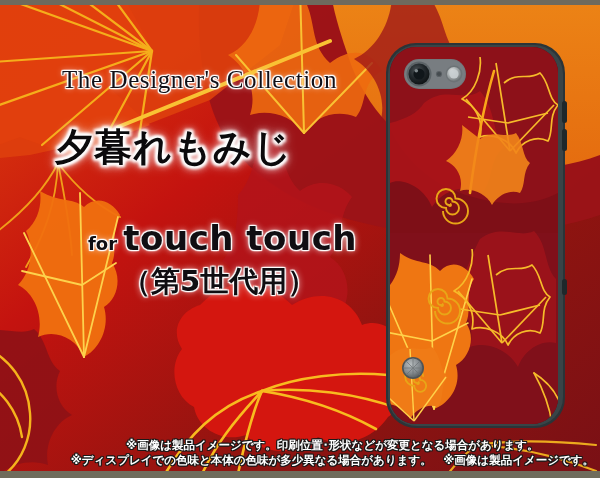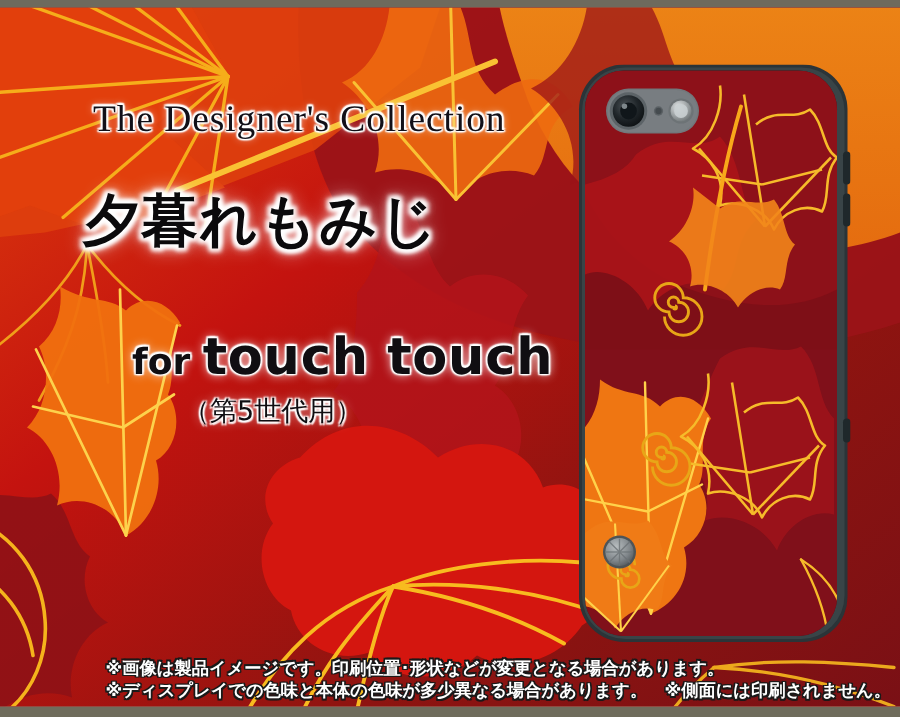--- a/index.html
+++ b/index.html
@@ -2,21 +2,21 @@
 <html><head>
 <meta charset="utf-8">
 <style>
   html,body{margin:0;padding:0;background:#6b6b5e;}
   body{font-family:"Liberation Sans",sans-serif;}
 
   #stage{
     position:relative;
     width:600px;height:478px;
     overflow:hidden;
-    background:#ef4444;
+    background:#8b5cf6;
   }
 
   
   #bg-art{
     position:absolute;
     left:0;top:5px;
     width:600px;height:466px;
     overflow:hidden;
     background:#8e1410;
   }
@@ -75,43 +75,43 @@
     font-weight:700;
     letter-spacing:.5px;
     color:#100e12;
     text-shadow:
       0 0 2px #fff, 0 0 2px #fff,
       1px 1px 1px #fff, -1px -1px 1px #fff,
       1px -1px 1px #fff, -1px 1px 1px #fff,
       0 0 7px #fff;
   }
   #device-line .small-for{
-    font-size:24px;
+    font-size:18px;
     font-weight:700;
     letter-spacing:0;
   }
 
   #gen-line{
     left:122px;top:262px;
     font-family:"DejaVu Sans","Liberation Sans",sans-serif;
-    font-size:18px;
-    font-weight:400;
+    font-size:29px;
+    font-weight:700;
     color:#100e12;
     text-shadow:
       0 0 2px #fff, 0 0 2px #fff,
       1px 1px 1px #fff, -1px -1px 1px #fff,
       1px -1px 1px #fff, -1px 1px 1px #fff,
       0 0 7px #fff;
   }
 
   
   #disclaimer{
     position:absolute;
     right:6px;bottom:10px;
-    text-align:left;
+    text-align:center;
     font-family:"DejaVu Sans","Liberation Sans",sans-serif;
     font-size:11.5px;
     font-weight:700;
     line-height:15px;
     color:#ffffff;
     text-shadow:
       1px 0 0 #1a1a1a, -1px 0 0 #1a1a1a,
       0 1px 0 #1a1a1a, 0 -1px 0 #1a1a1a,
       1px 1px 0 #1a1a1a, -1px -1px 0 #1a1a1a,
       1px -1px 0 #1a1a1a, -1px 1px 0 #1a1a1a;
@@ -424,19 +424,19 @@
 
     <div class="txt" id="device-line">
       <span class="small-for">for </span><span>touch touch</span>
     </div>
 
     <div class="txt" id="gen-line">（第5世代用）</div>
   </div>
 
   <div id="disclaimer">
     <div>※画像は製品イメージです。印刷位置･形状などが変更となる場合があります。</div>
-    <div>※ディスプレイでの色味と本体の色味が多少異なる場合があります。　※側面には印刷されません。</div>
+    <div>※ディスプレイでの色味と本体の色味が多少異なる場合があります。　※画像は製品イメージです。</div>
   </div>
 
   <div class="frame-strip frame-top"></div>
   <div class="frame-strip frame-bottom"></div>
 
 </div>
 
 </body></html>

